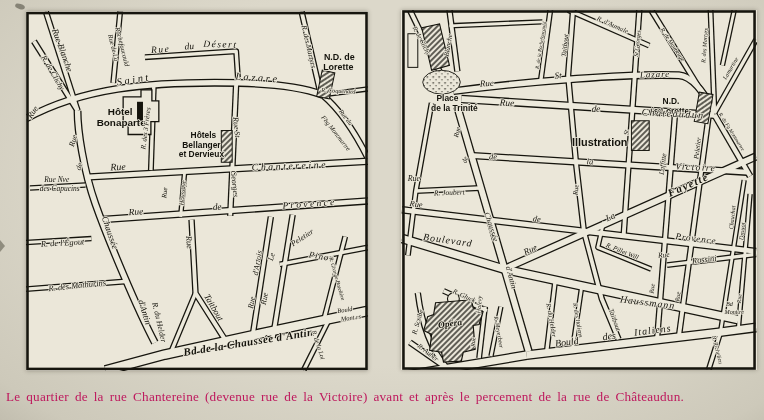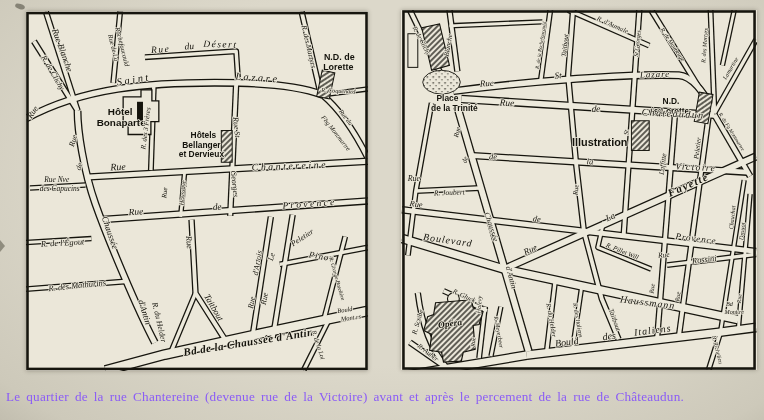--- a/index.html
+++ b/index.html
@@ -16,21 +16,21 @@
   .road path{stroke:#edeadc;}
   .lbl{
     font-family:"Liberation Serif", serif;font-style:italic;fill:#14130c;
     text-anchor:middle;paint-order:stroke;stroke:#ebe7d9;stroke-width:1.6px;stroke-linejoin:round;
   }
   .lbl.sans{font-family:"Liberation Sans", sans-serif;font-style:normal;letter-spacing:0;}
   .frame{fill:none;stroke:#16150e;}
   .bldg{stroke:#14130c;}
   .caption{
     position:absolute;left:6px;top:389px;width:754px;
-    font-size:13.2px;color:#8b5cf6;letter-spacing:.2px;word-spacing:2.5px;white-space:nowrap;
+    font-size:13.2px;color:#be185d;letter-spacing:.2px;word-spacing:2.5px;white-space:nowrap;
   }
   .artifact{position:absolute;background:#3c392d;}
   .a1{left:15px;top:4px;width:10px;height:5px;opacity:.5;border-radius:50%;transform:rotate(18deg);}
   .a2{left:0px;top:240px;width:5px;height:12px;opacity:.45;clip-path:polygon(0 0,100% 50%,0 100%);}
 </style>
 </head>
 <body>
 
 <div class="artifact a1"></div>
 <div class="artifact a2"></div>

